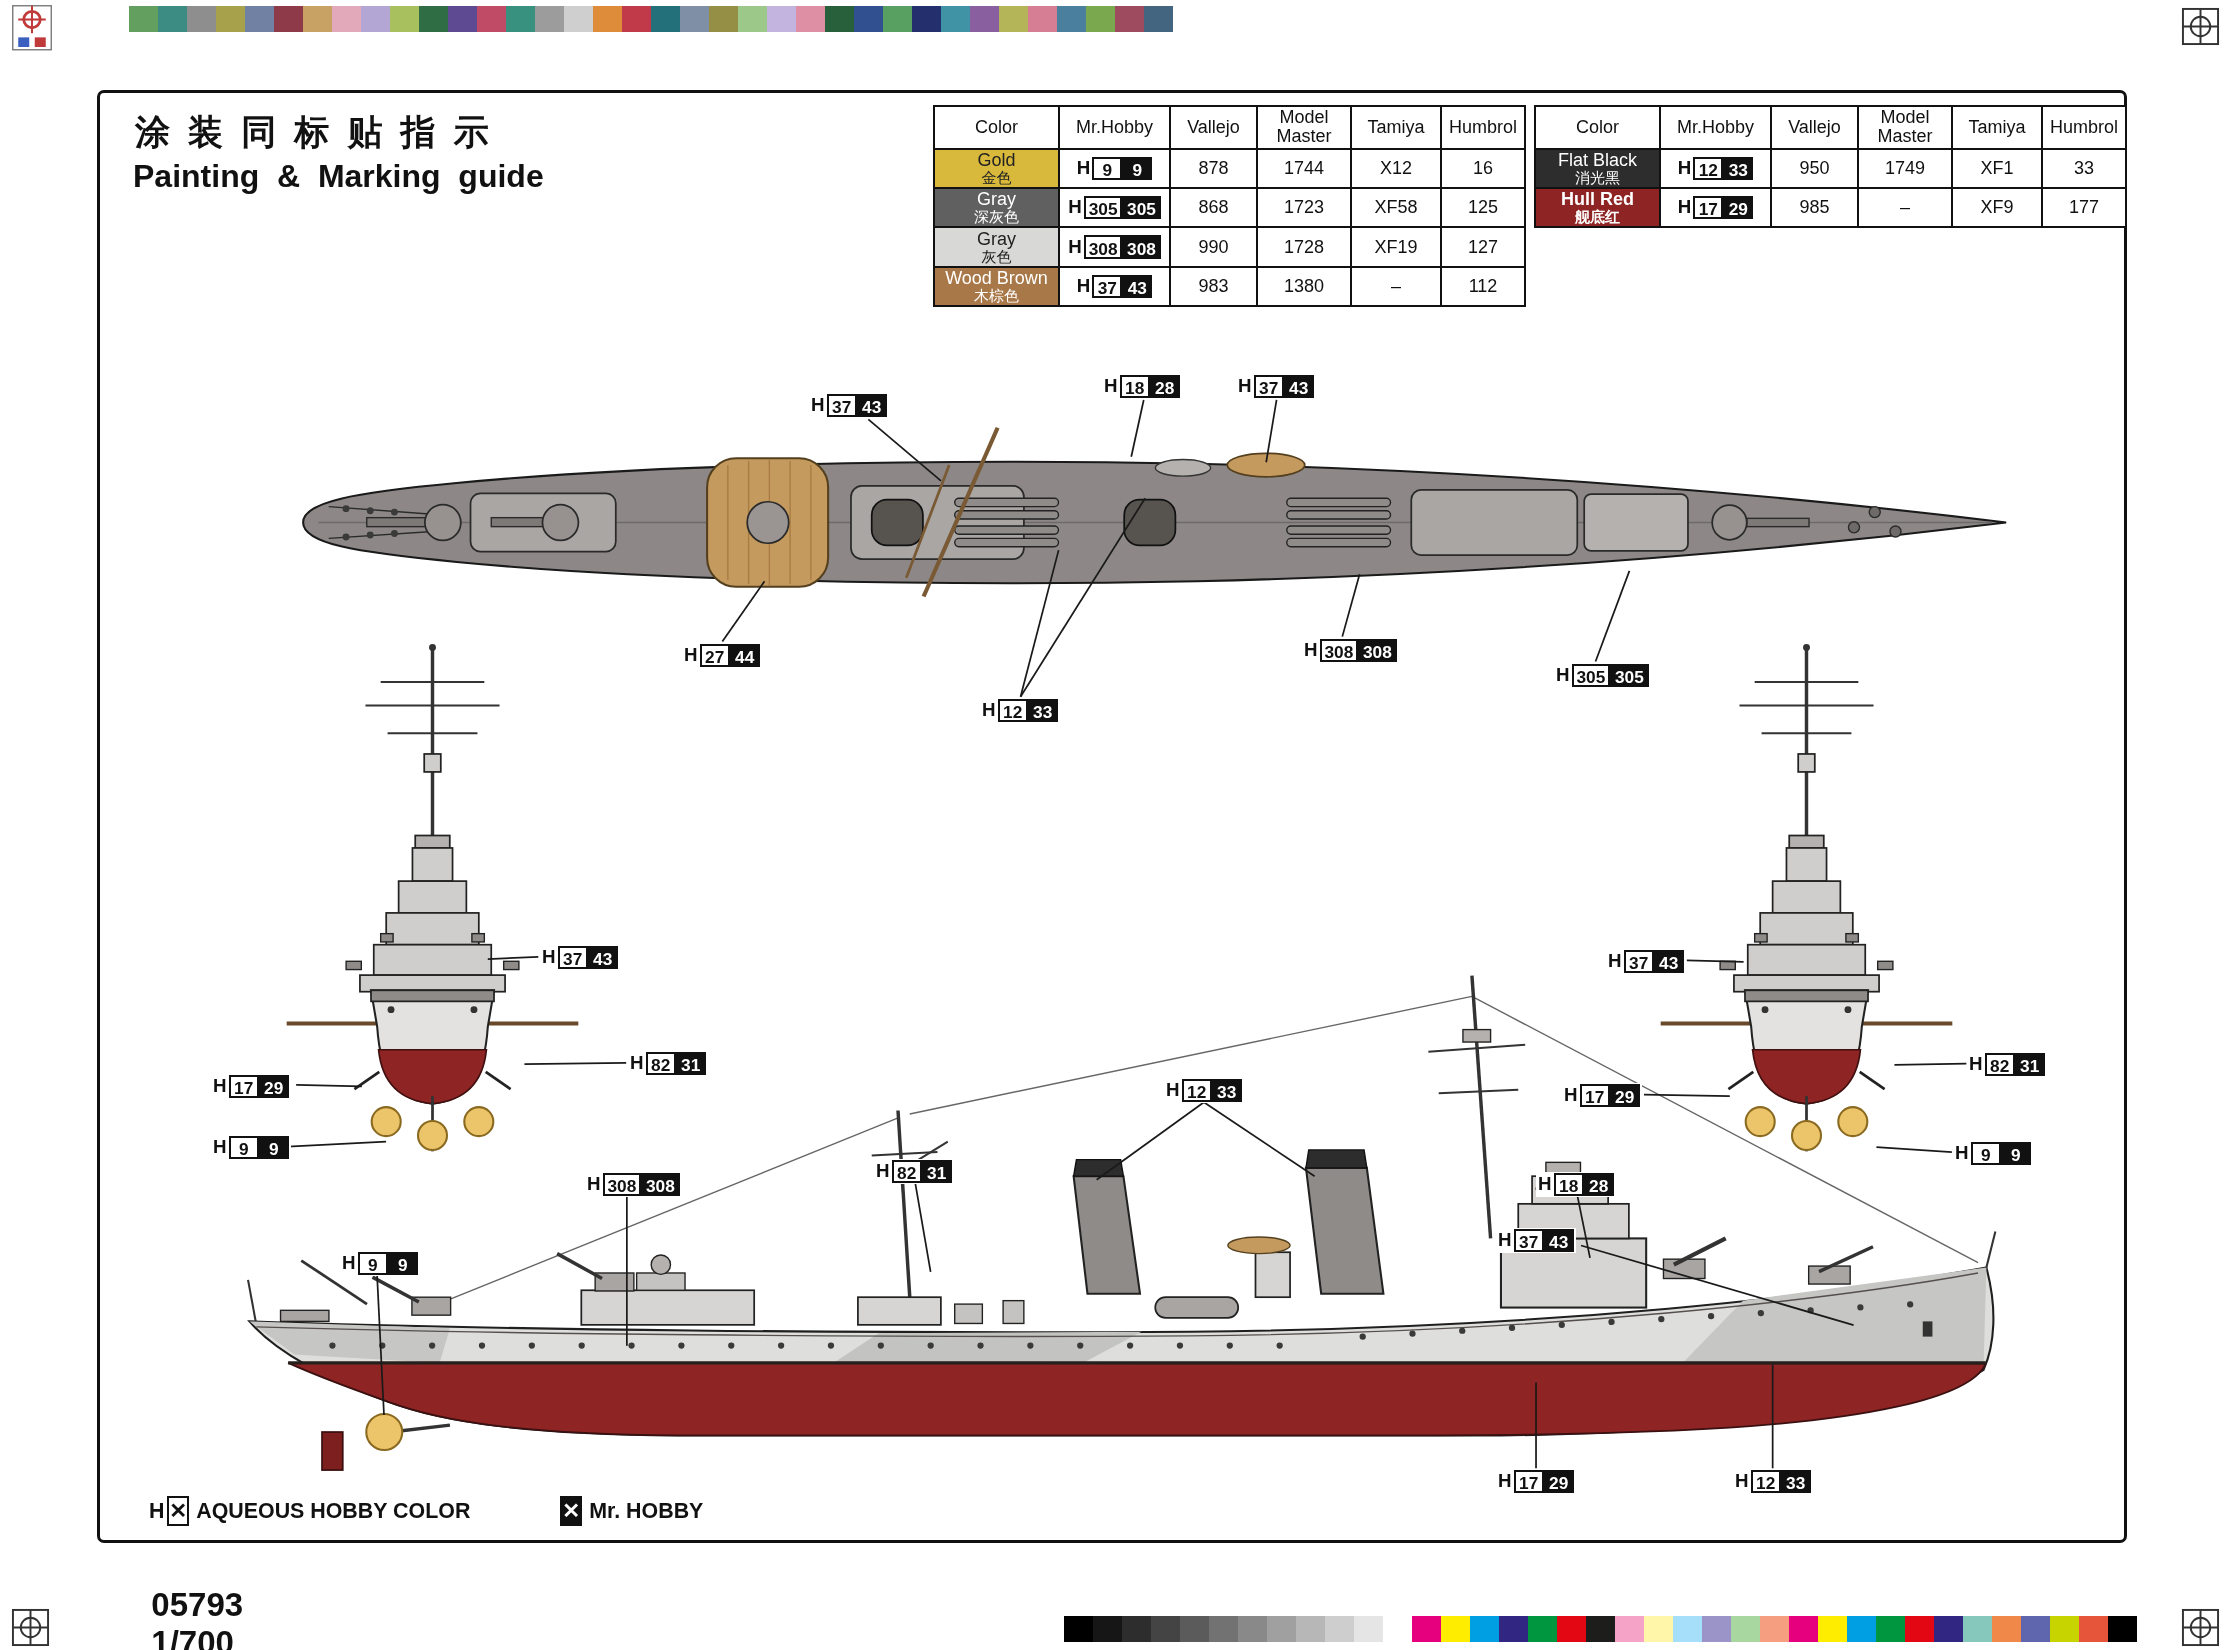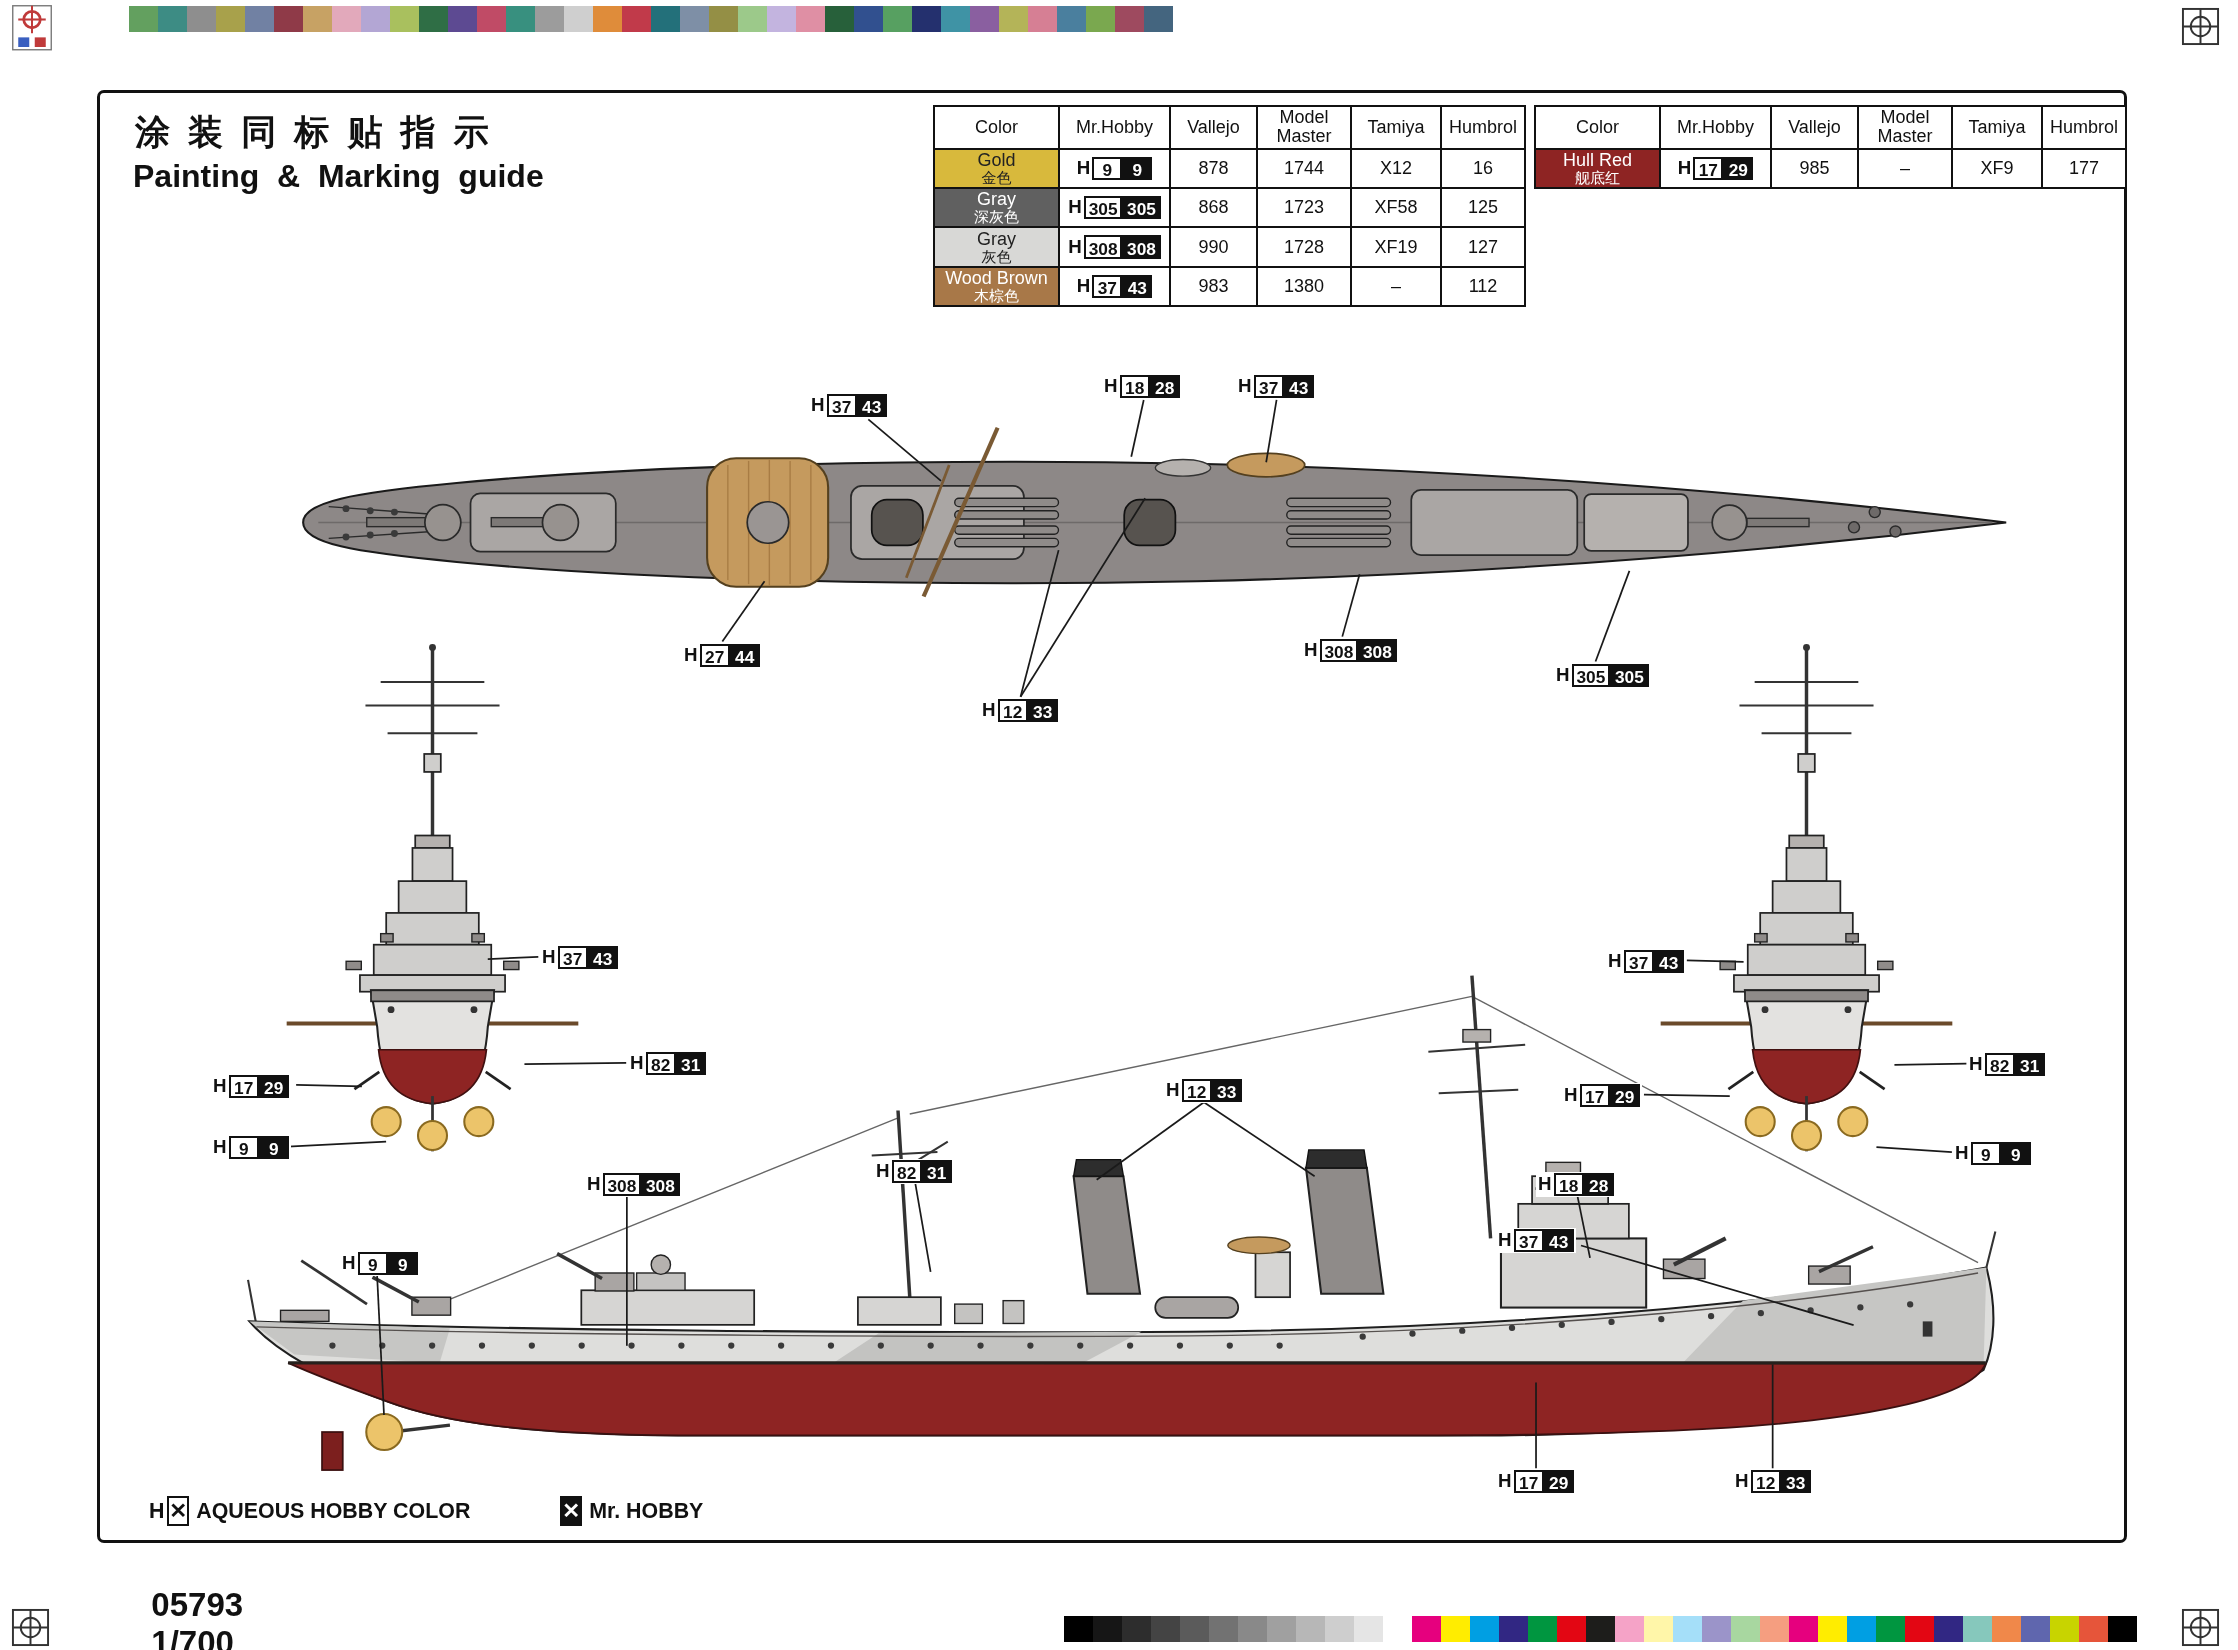--- a/index.html
+++ b/index.html
@@ -274,21 +274,36 @@
       <th>Color</th>
       <th>Mr.Hobby</th>
       <th>Vallejo</th>
       <th>Model Master</th>
       <th>Tamiya</th>
       <th>Humbrol</th>
     </tr>
   </thead>
   <tbody>
     <tr>
-      <td class="swatch" style="background-color: rgb(142, 36, 35); color: rgb(255, 255, 255);">
+      <td class="swatch" style="background-color: rgb(45, 45, 45); color: rgb(255, 255, 255);">
+          <div>Flat Black</div>
+          <div class="cn">消光黑</div>
+        </td>
+      <td><span class="chip">
+            <span class="h">H</span>
+            <span class="bx white">12</span>
+            <span class="bx black">33</span>
+          </span></td>
+      <td>950</td>
+      <td>1749</td>
+      <td>XF1</td>
+      <td>33</td>
+    </tr>
+    <tr>
+      <td class="swatch" style="background-color: rgb(142, 36, 35); color: rgb(255, 255, 255); font-weight: bold;">
           <div>Hull Red</div>
           <div class="cn">舰底红</div>
         </td>
       <td><span class="chip">
             <span class="h">H</span>
             <span class="bx white">17</span>
             <span class="bx black">29</span>
           </span></td>
       <td>985</td>
       <td>–</td>

